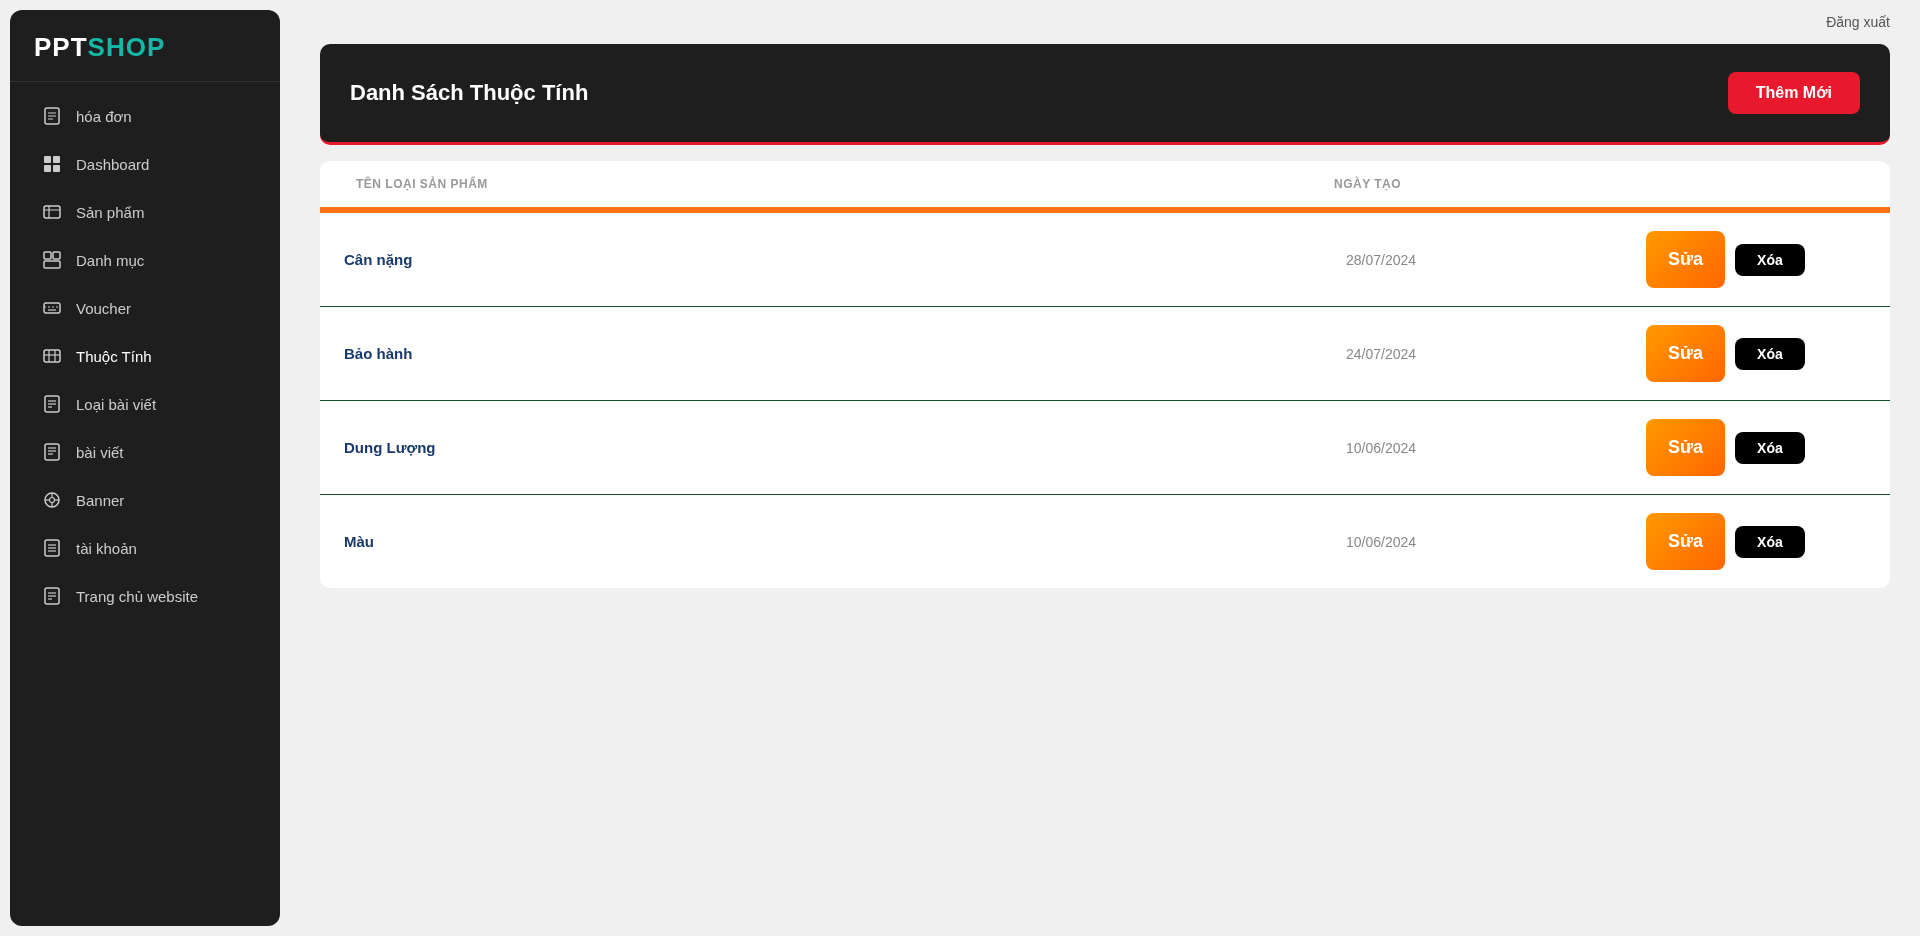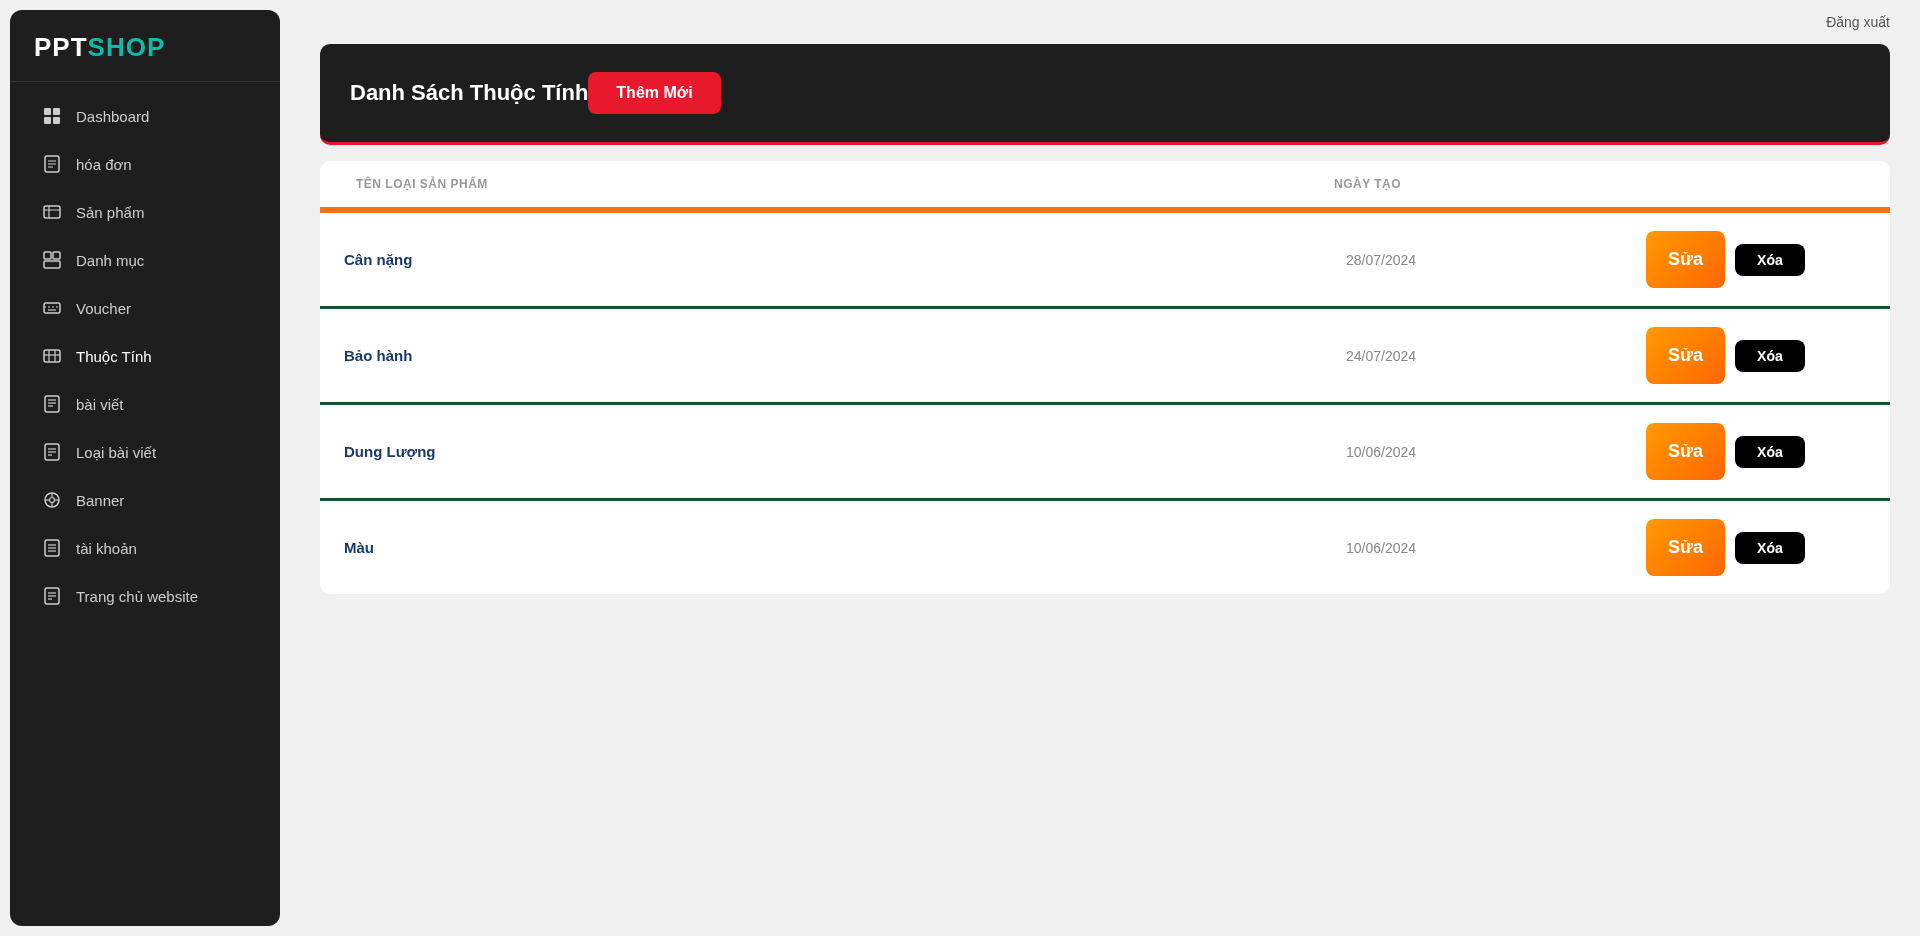--- a/index.html
+++ b/index.html
@@ -77,21 +77,21 @@
       padding: 0 30px 30px 30px;
     }
 
     
     .header-card {
       background: #1e1e1e;
       border-radius: 10px;
       padding: 28px 30px;
       display: flex;
       align-items: center;
-      justify-content: flex-start;
+      justify-content: space-between;
       margin-bottom: 16px;
       border-bottom: 3px solid #e8192c;
     }
     .header-card-title {
       color: #fff;
       font-size: 22px;
       font-weight: 700;
     }
     .add-new-btn {
       background: #e8192c;
@@ -122,21 +122,21 @@
       color: #999;
       font-size: 12px;
       font-weight: 600;
       letter-spacing: 0.5px;
       text-transform: uppercase;
     }
     .table-row {
       display: grid;
       grid-template-columns: 1fr 300px 220px;
       padding: 18px 24px;
-      border-bottom: 3px solid #14532d;
+      border-bottom: 1px solid #14532d;
       align-items: center;
     }
     .table-row:last-child { border-bottom: none; }
     .cell-name {
       color: #1a3a6b;
       font-size: 15px;
       font-weight: 600;
     }
     .cell-date {
       color: #888;
@@ -179,44 +179,44 @@
 <body>
 
 <nav class="sidebar">
   <div class="sidebar-logo">
     <span class="ppt">PPT</span><span class="shop">SHOP</span>
   </div>
 
   <div class="sidebar-item">
     <span class="sidebar-icon">
       <svg width="18" height="18" viewBox="0 0 18 18" fill="none">
+        <rect x="2" y="1" width="14" height="16" rx="2" stroke="#ccc" stroke-width="1.5"></rect>
+        <line x1="5" y1="6" x2="13" y2="6" stroke="#ccc" stroke-width="1.2"></line>
+        <line x1="5" y1="9" x2="13" y2="9" stroke="#ccc" stroke-width="1.2"></line>
+        <line x1="5" y1="12" x2="10" y2="12" stroke="#ccc" stroke-width="1.2"></line>
+      </svg>
+    </span>
+    <span>hóa đơn</span>
+  </div>
+
+  <div class="sidebar-item">
+    <span class="sidebar-icon">
+      <svg width="18" height="18" viewBox="0 0 18 18" fill="none">
         <rect x="1" y="1" width="7" height="7" rx="1" fill="#ccc"></rect>
         <rect x="10" y="1" width="7" height="7" rx="1" fill="#ccc"></rect>
         <rect x="1" y="10" width="7" height="7" rx="1" fill="#ccc"></rect>
         <rect x="10" y="10" width="7" height="7" rx="1" fill="#ccc"></rect>
       </svg>
     </span>
     <span>Dashboard</span>
   </div>
 
   <div class="sidebar-item">
     <span class="sidebar-icon">
       <svg width="18" height="18" viewBox="0 0 18 18" fill="none">
-        <rect x="2" y="1" width="14" height="16" rx="2" stroke="#ccc" stroke-width="1.5"></rect>
-        <line x1="5" y1="6" x2="13" y2="6" stroke="#ccc" stroke-width="1.2"></line>
-        <line x1="5" y1="9" x2="13" y2="9" stroke="#ccc" stroke-width="1.2"></line>
-        <line x1="5" y1="12" x2="10" y2="12" stroke="#ccc" stroke-width="1.2"></line>
-      </svg>
-    </span>
-    <span>hóa đơn</span>
-  </div>
-
-  <div class="sidebar-item">
-    <span class="sidebar-icon">
-      <svg width="18" height="18" viewBox="0 0 18 18" fill="none">
         <rect x="1" y="3" width="16" height="12" rx="2" stroke="#ccc" stroke-width="1.5"></rect>
         <line x1="1" y1="7" x2="17" y2="7" stroke="#ccc" stroke-width="1.2"></line>
         <line x1="6" y1="3" x2="6" y2="15" stroke="#ccc" stroke-width="1.2"></line>
       </svg>
     </span>
     <span>Sản phẩm</span>
   </div>
 
   <div class="sidebar-item">
     <span class="sidebar-icon">
@@ -249,38 +249,38 @@
         <line x1="12" y1="3" x2="12" y2="15" stroke="#ccc" stroke-width="1.2"></line>
       </svg>
     </span>
     <span>Thuộc Tính</span>
   </div>
 
   <div class="sidebar-item">
     <span class="sidebar-icon">
       <svg width="18" height="18" viewBox="0 0 18 18" fill="none">
         <rect x="2" y="1" width="14" height="16" rx="2" stroke="#ccc" stroke-width="1.5"></rect>
+        <line x1="5" y1="6" x2="13" y2="6" stroke="#ccc" stroke-width="1.2"></line>
+        <line x1="5" y1="9" x2="13" y2="9" stroke="#ccc" stroke-width="1.2"></line>
+        <line x1="5" y1="12" x2="9" y2="12" stroke="#ccc" stroke-width="1.2"></line>
+      </svg>
+    </span>
+    <span>Loại bài viết</span>
+  </div>
+
+  <div class="sidebar-item">
+    <span class="sidebar-icon">
+      <svg width="18" height="18" viewBox="0 0 18 18" fill="none">
+        <rect x="2" y="1" width="14" height="16" rx="2" stroke="#ccc" stroke-width="1.5"></rect>
         <line x1="5" y1="5" x2="13" y2="5" stroke="#ccc" stroke-width="1.2"></line>
         <line x1="5" y1="8" x2="13" y2="8" stroke="#ccc" stroke-width="1.2"></line>
         <line x1="5" y1="11" x2="10" y2="11" stroke="#ccc" stroke-width="1.2"></line>
       </svg>
     </span>
     <span>bài viết</span>
-  </div>
-
-  <div class="sidebar-item">
-    <span class="sidebar-icon">
-      <svg width="18" height="18" viewBox="0 0 18 18" fill="none">
-        <rect x="2" y="1" width="14" height="16" rx="2" stroke="#ccc" stroke-width="1.5"></rect>
-        <line x1="5" y1="6" x2="13" y2="6" stroke="#ccc" stroke-width="1.2"></line>
-        <line x1="5" y1="9" x2="13" y2="9" stroke="#ccc" stroke-width="1.2"></line>
-        <line x1="5" y1="12" x2="9" y2="12" stroke="#ccc" stroke-width="1.2"></line>
-      </svg>
-    </span>
-    <span>Loại bài viết</span>
   </div>
 
   <div class="sidebar-item">
     <span class="sidebar-icon">
       <svg width="18" height="18" viewBox="0 0 18 18" fill="none">
         <circle cx="9" cy="9" r="7" stroke="#ccc" stroke-width="1.5"></circle>
         <circle cx="9" cy="9" r="2.5" stroke="#ccc" stroke-width="1.2"></circle>
         <line x1="9" y1="2" x2="9" y2="6" stroke="#ccc" stroke-width="1.2"></line>
         <line x1="9" y1="12" x2="9" y2="16" stroke="#ccc" stroke-width="1.2"></line>
         <line x1="2" y1="9" x2="6" y2="9" stroke="#ccc" stroke-width="1.2"></line>

